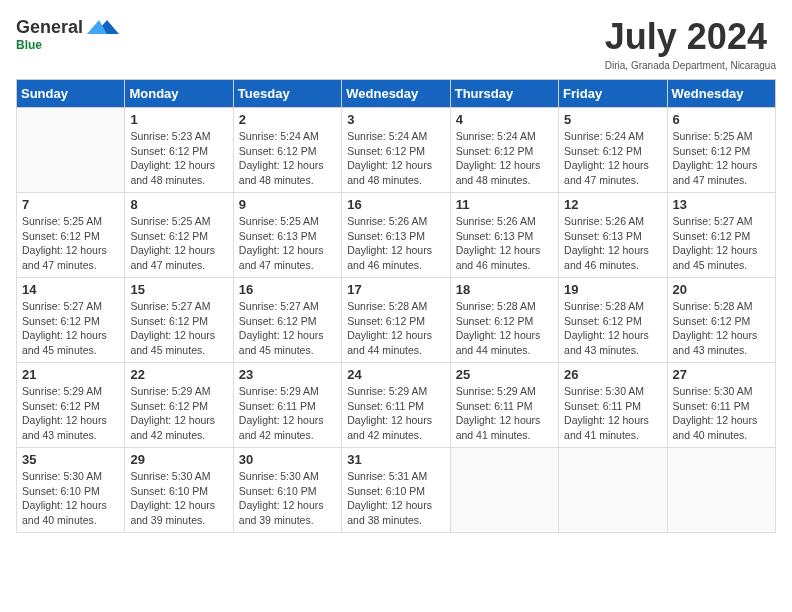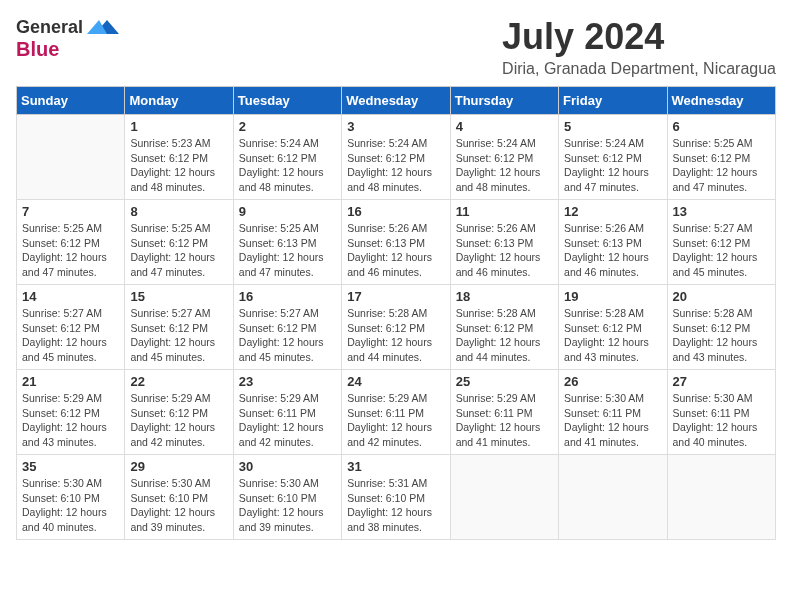--- a/index.html
+++ b/index.html
@@ -21,43 +21,43 @@
       display: flex;
       flex-direction: column;
       align-items: flex-start;
     }
     .logo-general {
       font-size: 18px;
       font-weight: bold;
       color: #333;
     }
     .logo-blue {
-      font-size: 20px;
-      font-weight: bold;
-      color: #be185d;
+      font-size: 12px;
+      font-weight: bold;
+      color: #15803d;
     }
     .logo-icon {
       width: 32px;
       height: 22px;
       margin-left: 4px;
     }
     .logo-row {
       display: flex;
       align-items: center;
     }
     .title-area {
       text-align: left;
     }
     .month-year {
       font-size: 36px;
       font-weight: bold;
       color: #333;
     }
     .location {
-      font-size: 16px;
+      font-size: 10px;
       color: #555;
       margin-top: 2px;
     }
     .calendar {
       width: 100%;
       border-collapse: collapse;
       font-size: 11px;
     }
     .calendar th {
       background-color: #1565c0;

